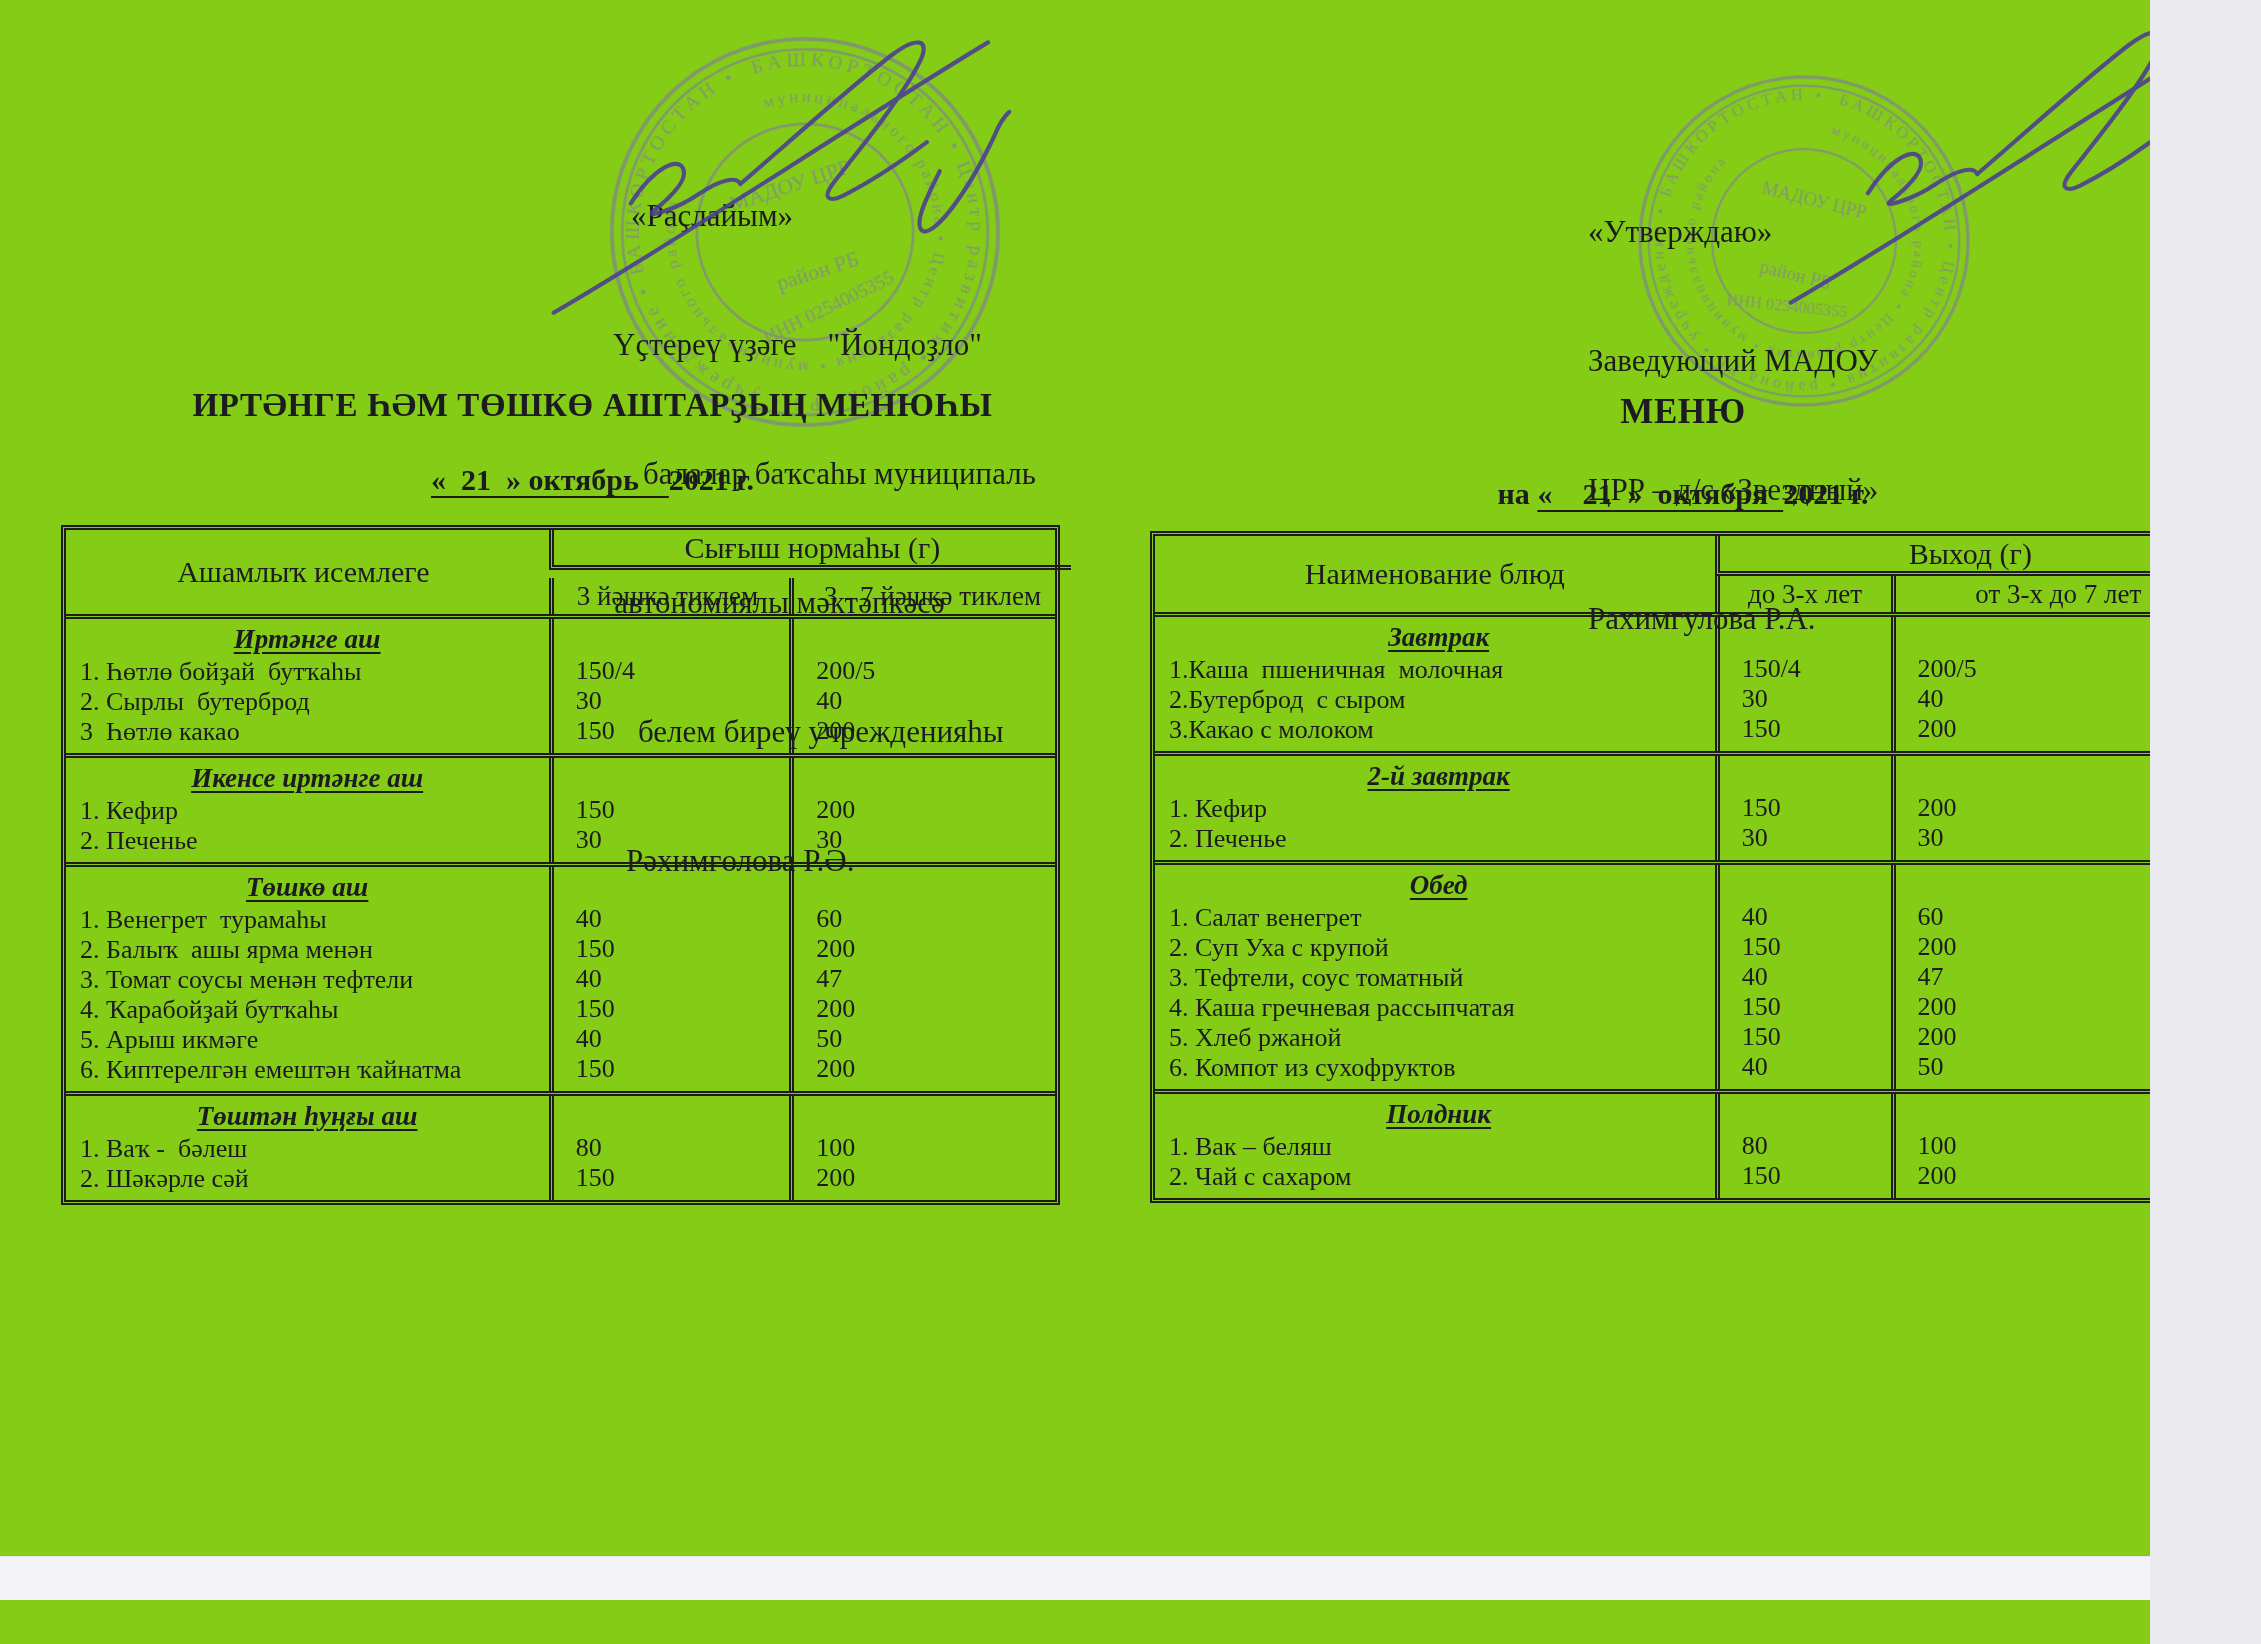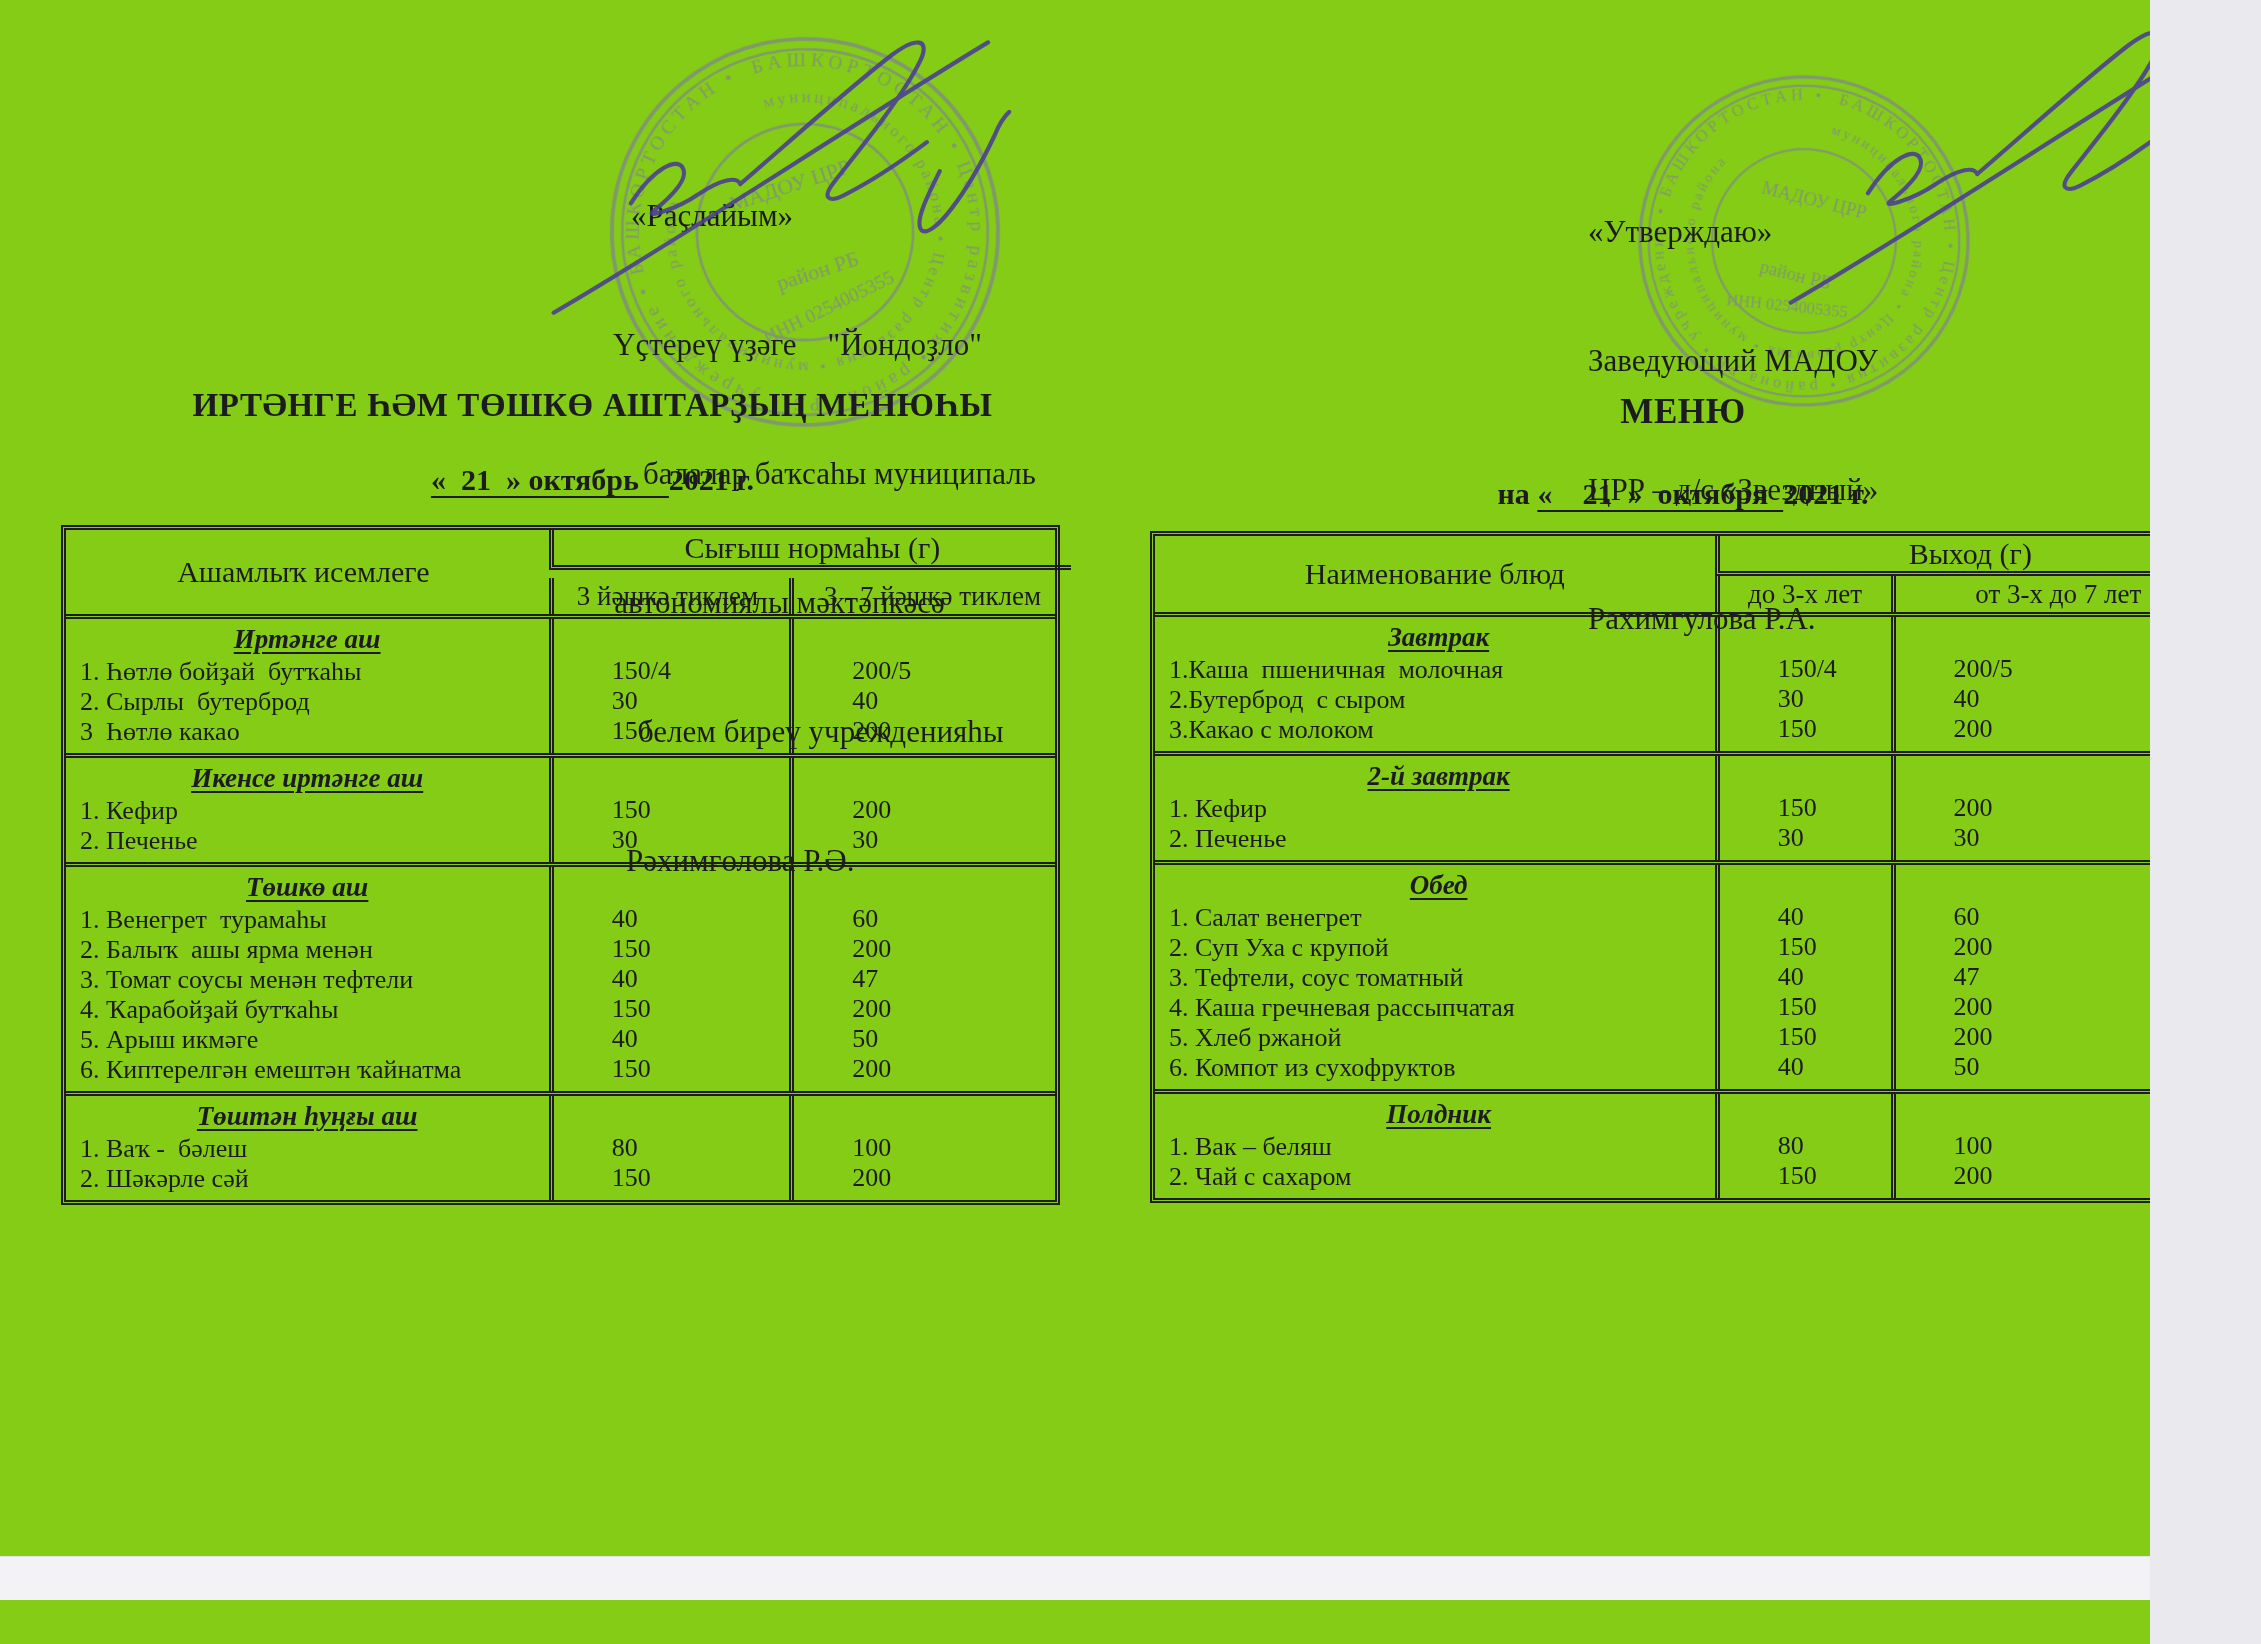--- a/index.html
+++ b/index.html
@@ -48,21 +48,21 @@
 
   .sec-row { border-top:5.2px double #1d1d1d; }
   .c1 { padding:2.6px 6.4px 6.4px 14px; }
   .sec-title {
     text-align:center; font-style:italic; font-weight:bold;
     font-size:27px; line-height:35px;
     text-decoration:underline; text-decoration-thickness:1.9px; text-underline-offset:3.9px;
   }
   .dish { font-size:26px; line-height:30px; white-space:pre; }
   .vals { padding:37px 0 6.4px 22px; border-left:5.2px double #1d1d1d; }
-  .val  { font-size:26px; line-height:30px;margin-left:36px; }
+  .val  { font-size:26px; line-height:30px; }
 
   
   .stampbox { position:absolute; z-index:2; opacity:.55; filter:blur(0.4px); }
   .stamp-left  { left:599px;  top:26px;  width:412px; height:412px; transform:rotate(-18deg); }
   .stamp-right { left:1629px; top:66px; width:350px; height:350px; transform:rotate(14deg); }
   .sigbox { position:absolute; z-index:4; opacity:.88; }
   .sig-left  { left:515px;  top:9.7px; width:502px; height:348px; }
   .sig-right { left:1752px; top:0;    width:502px; height:348px; }
 
   .scan-band { position:absolute; left:0; top:1556px; width:2261px; height:43px;

